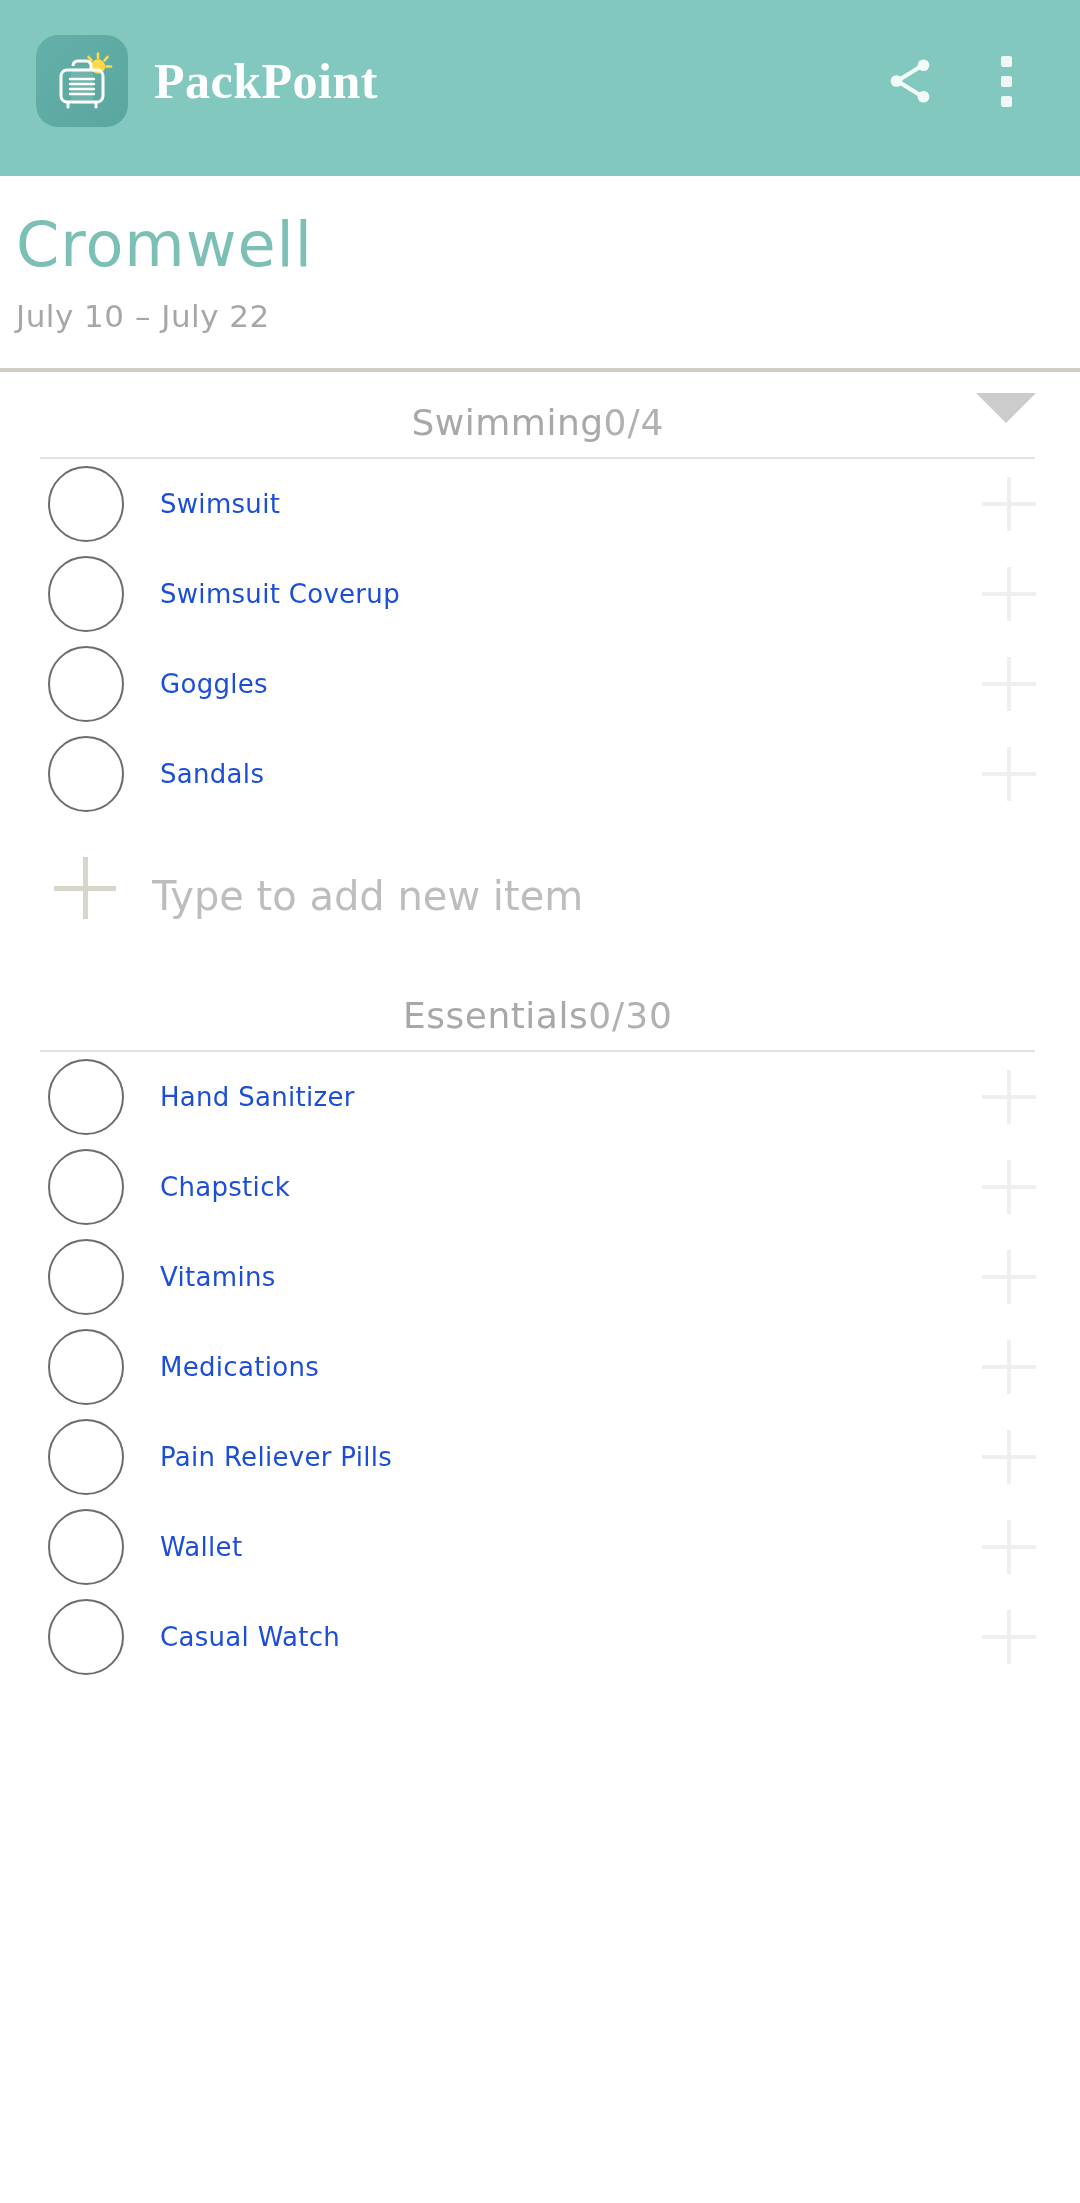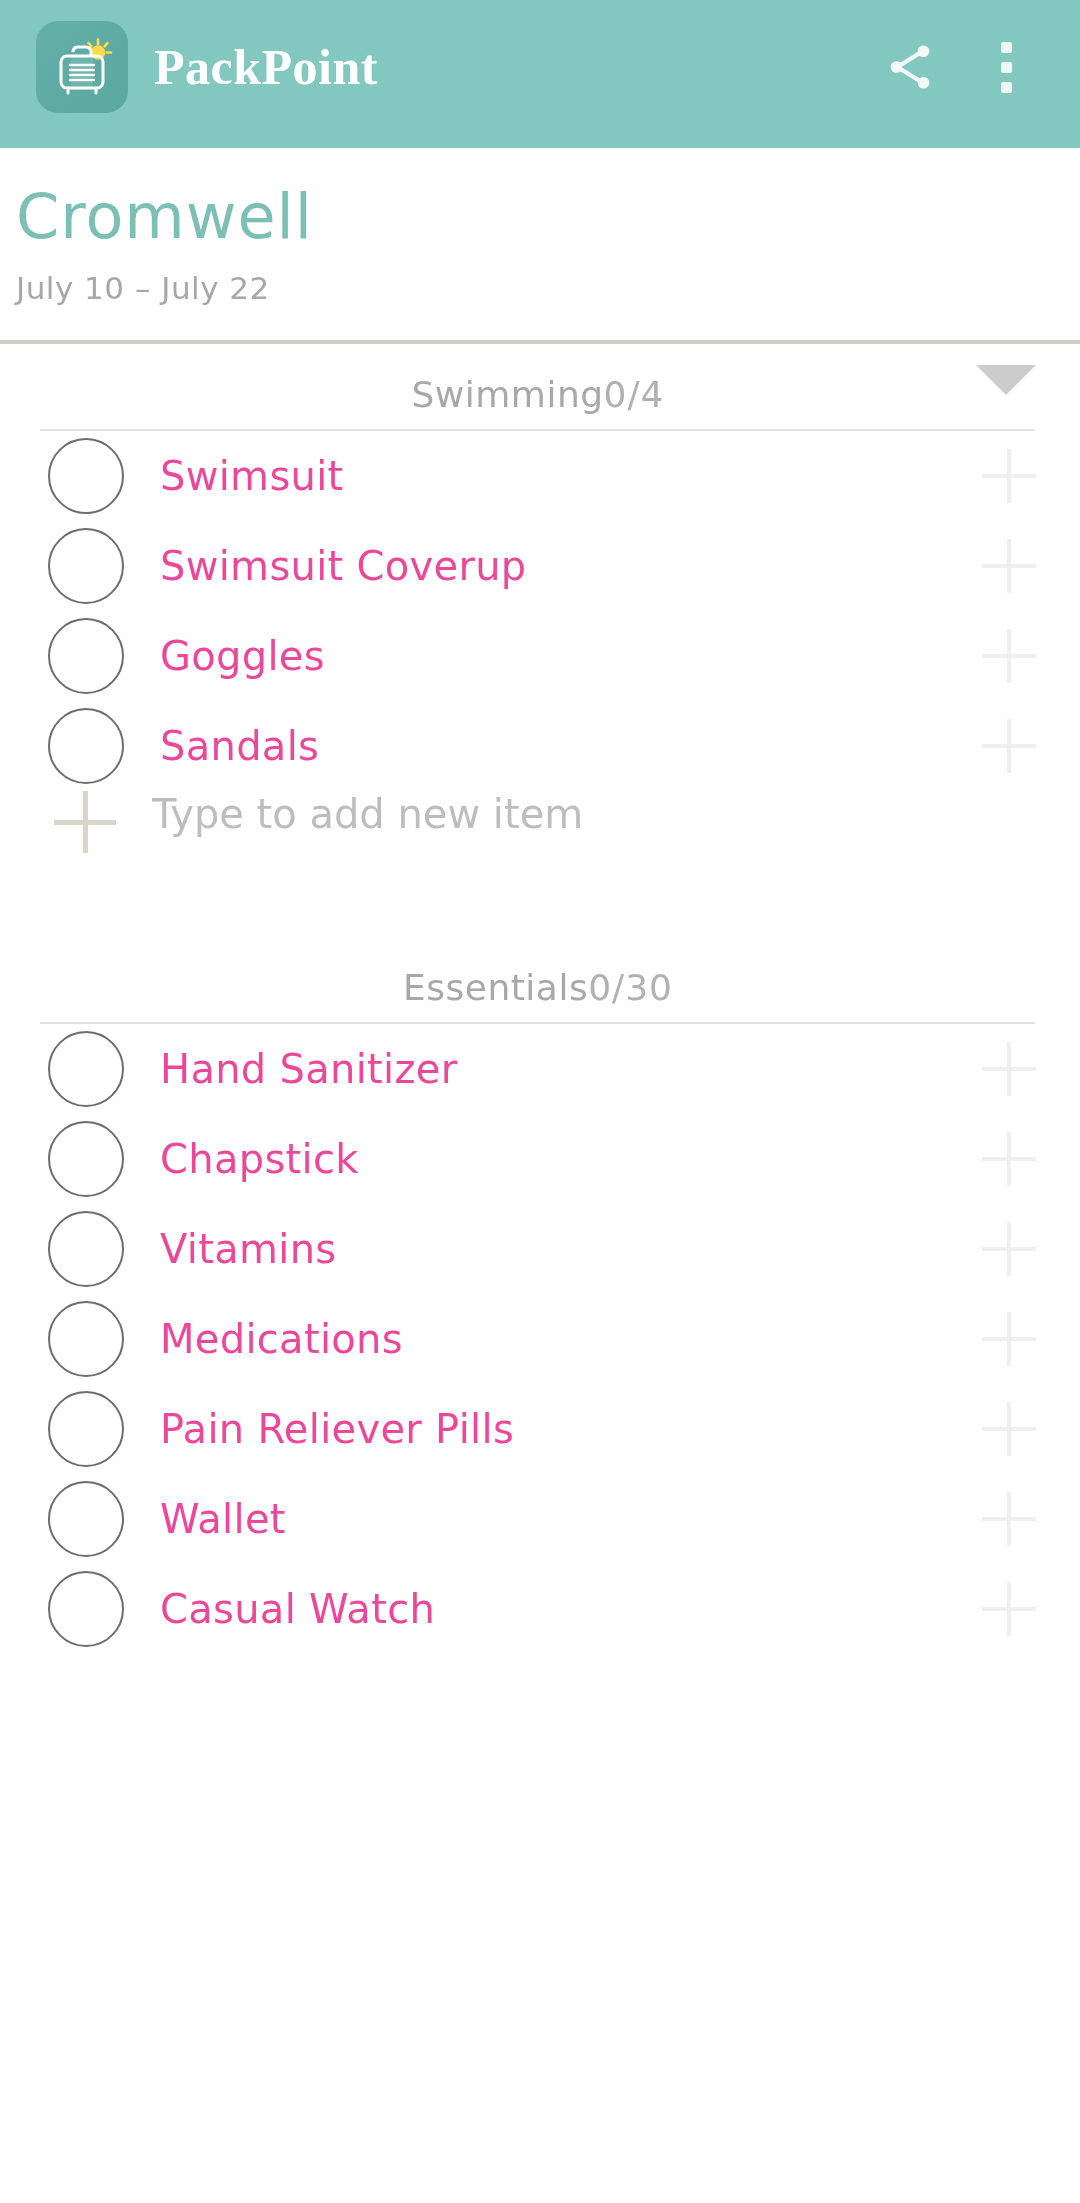--- a/index.html
+++ b/index.html
@@ -6,21 +6,21 @@
   html, body {
     width:1080px; height:2203px;
     background:#ffffff;
     font-family:"Liberation Sans", sans-serif;
     overflow:hidden;
   }
 
   
   .appbar {
     position:relative;
-    height:148px;
+    height:176px;
     background:#83c8bf;
     display:flex;
     align-items:center;
     padding:0 26px 14px 36px;
   }
   .logo-tile {
     width:92px; height:92px;
     border-radius:22px;
     background:linear-gradient(135deg,#64b0a8 0%,#5aa79f 100%);
     display:flex; align-items:center; justify-content:center;
@@ -119,22 +119,22 @@
   .item-check {
     width:76px; height:76px;
     border-radius:50%;
     border:2px solid #6d6d6d;
     flex:0 0 auto;
     background:#ffffff;
   }
   .item-label {
     flex:1 1 auto;
     margin-left:36px;
-    color:#ec4899;
-    font-size:40px;
+    color:#1d4ed8;
+    font-size:26px;
     font-family:"DejaVu Sans", sans-serif;
     letter-spacing:0.3px;
     white-space:nowrap;
     overflow:hidden;
   }
   .item-plus {
     flex:0 0 auto;
     width:54px; height:54px;
     position:relative;
   }
@@ -143,21 +143,21 @@
     position:absolute;
     background:#efefef;
   }
   .item-plus::before { left:0; right:0; top:25px; height:4px; }
   .item-plus::after  { top:0; bottom:0; left:25px; width:4px; }
 
   
   .add-row {
     height:100px;
     display:flex;
-    align-items:flex-start;
+    align-items:flex-end;
     padding:0 44px 0 48px;
   }
   .add-plus {
     flex:0 0 auto;
     width:62px; height:62px;
     position:relative;
     margin-left:6px;
   }
   .add-plus::before, .add-plus::after {
     content:"";

